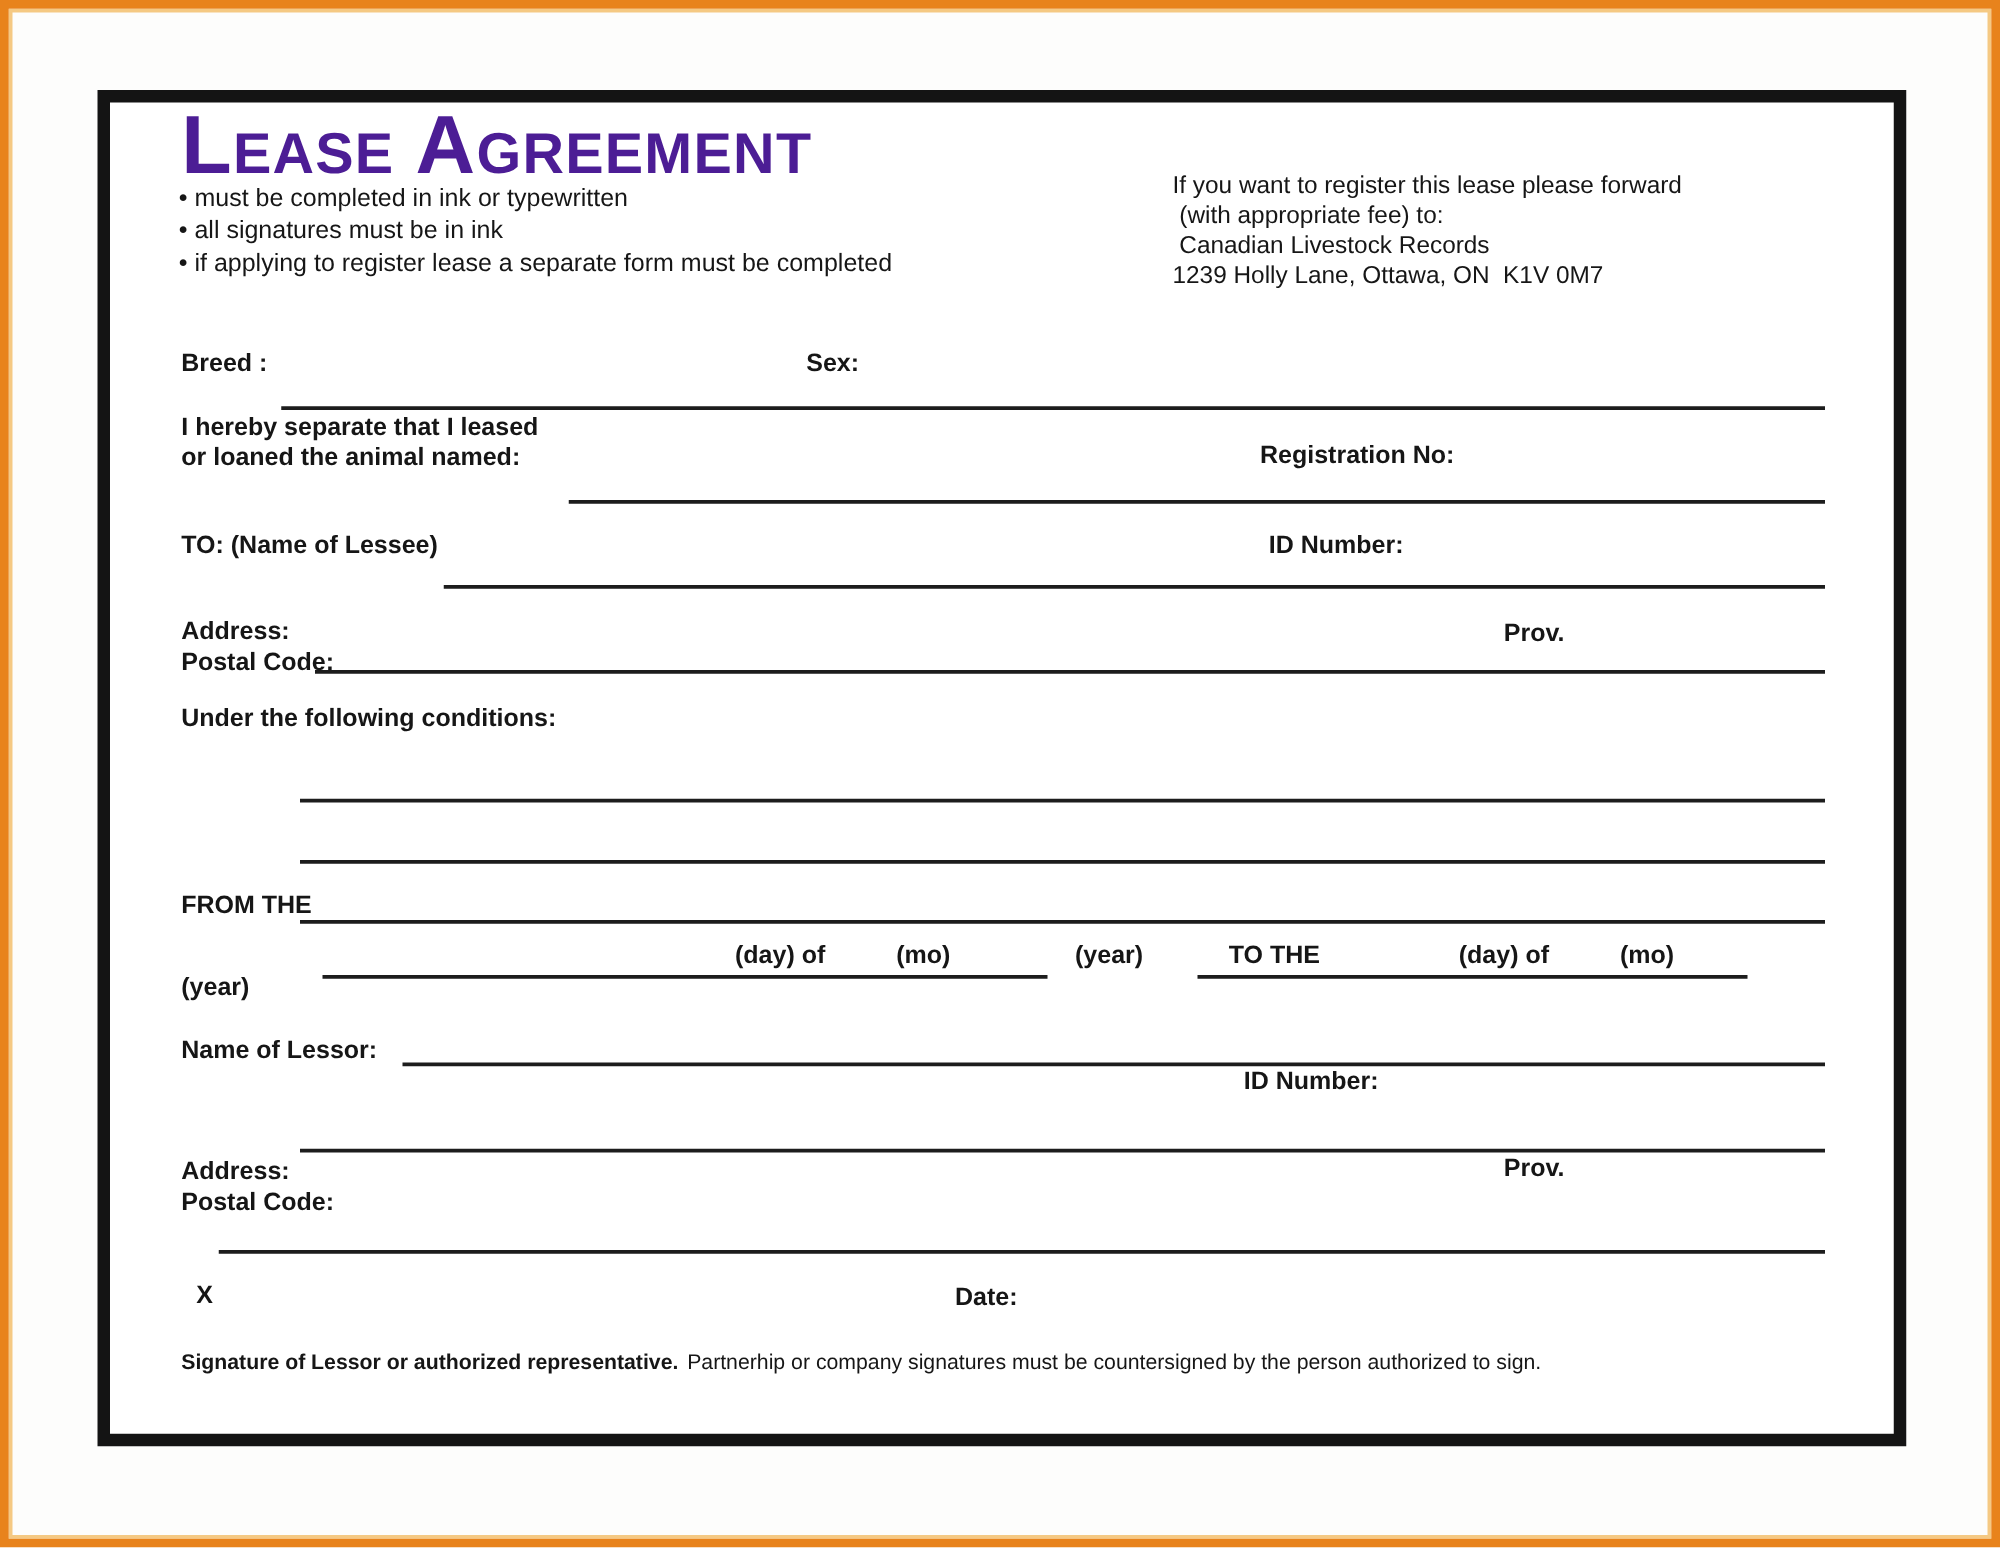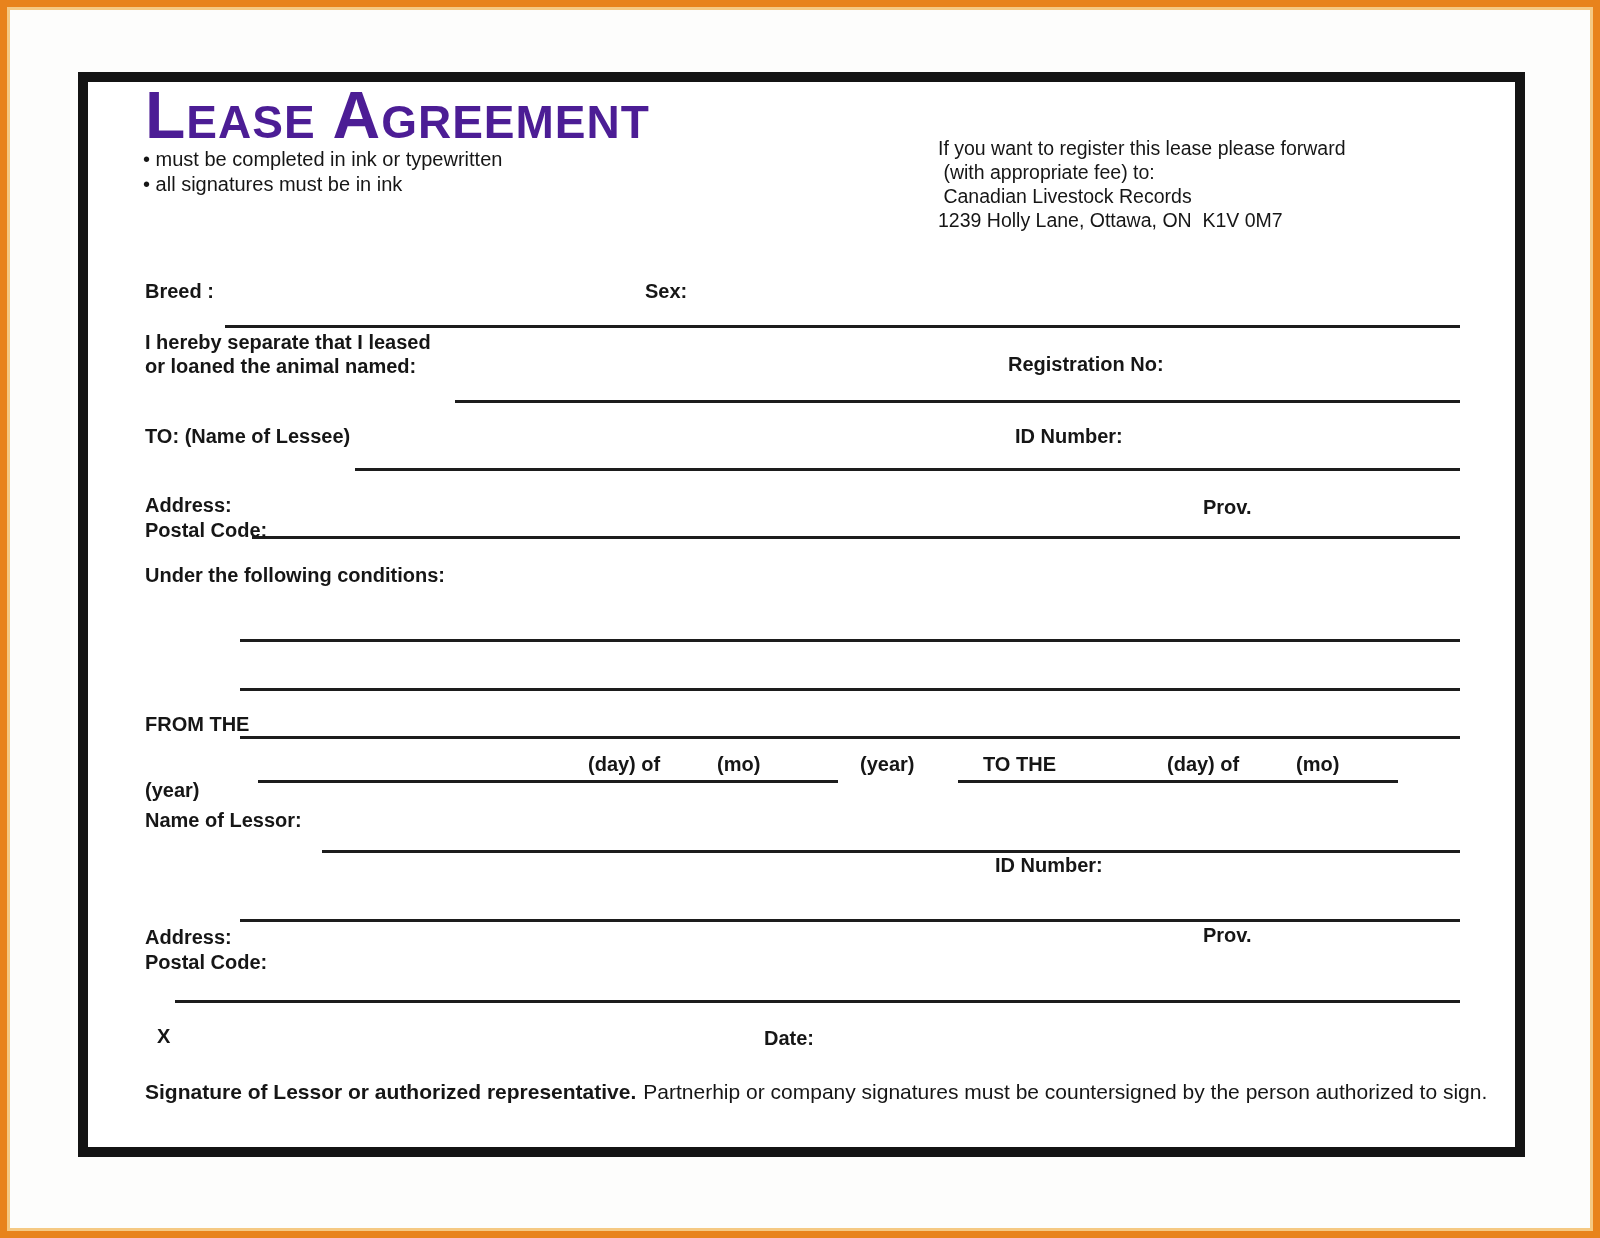--- a/index.html
+++ b/index.html
@@ -57,34 +57,35 @@
     line-height: 24px;
     z-index: 2;
   }
 
   .line {
     height: 3px;
     background: #1d1d1d;
     z-index: 1;
   }
 
-  .sig-text { font-size: 21px; white-space: nowrap; text-align: right; }
+  .sig-text { font-size: 17px; white-space: nowrap; text-align: right; }
   .sig-text .b { font-weight: bold; }
   .sig-text .n { margin-left: 7px; }
 </style>
 </head>
 <body>
 
 <div class="stage">
   <div class="orange-frame"></div>
   <div class="sheet"></div>
 
   <div class="abs title">Lease Agreement</div>
   <div class="abs bullet" style="left:143px; top:148px;">must be completed in ink or typewritten</div>
   <div class="abs bullet" style="left:143px; top:173px;">all signatures must be in ink</div>
+  <div class="abs bullet" style="left:143px; top:200px;">if applying to register lease a separate form must be completed</div>
   <div class="abs notice" style="left:938px; top:136px; width:470px;">If you want to register this lease please forward
  (with appropriate fee) to:
  Canadian Livestock Records
 1239 Holly Lane, Ottawa, ON  K1V 0M7</div>
 
   <div class="abs lbl" style="left:145px; top:279px;">Breed :</div>
   <div class="abs lbl" style="left:645px; top:279px;">Sex:</div>
   <div class="abs line" style="left:225px; top:325px; width:1235px;"></div>
 
   <div class="abs lbl" style="left:145px; top:330px;">I hereby separate that I leased
@@ -111,21 +112,21 @@
   <div class="abs lbl" style="left:588px; top:752px;">(day) of</div>
   <div class="abs lbl" style="left:717px; top:752px;">(mo)</div>
   <div class="abs lbl" style="left:860px; top:752px;">(year)</div>
   <div class="abs lbl" style="left:983px; top:752px;">TO THE</div>
   <div class="abs line" style="left:958px; top:780px; width:440px;"></div>
   <div class="abs lbl" style="left:1167px; top:752px;">(day) of</div>
   <div class="abs lbl" style="left:1296px; top:752px;">(mo)</div>
   <div class="abs lbl" style="left:145px; top:778px;">(year)</div>
 
   <div class="abs line" style="left:322px; top:850px; width:1138px;"></div>
-  <div class="abs lbl" style="left:145px; top:808px;">Name of Lessor:</div>
+  <div class="abs lbl" style="left:145px; top:828px;">Name of Lessor:</div>
   <div class="abs lbl" style="left:995px; top:853px;">ID Number:</div>
 
   <div class="abs line" style="left:240px; top:919px; width:1220px;"></div>
   <div class="abs lbl" style="left:145px; top:925px;">Address:</div>
   <div class="abs lbl" style="left:1203px; top:923px;">Prov.</div>
   <div class="abs lbl" style="left:145px; top:950px;">Postal Code:</div>
 
   <div class="abs line" style="left:175px; top:1000px; width:1285px;"></div>
   <div class="abs lbl" style="left:157px; top:1024px;">X</div>
   <div class="abs lbl" style="left:764px; top:1026px;">Date:</div>

